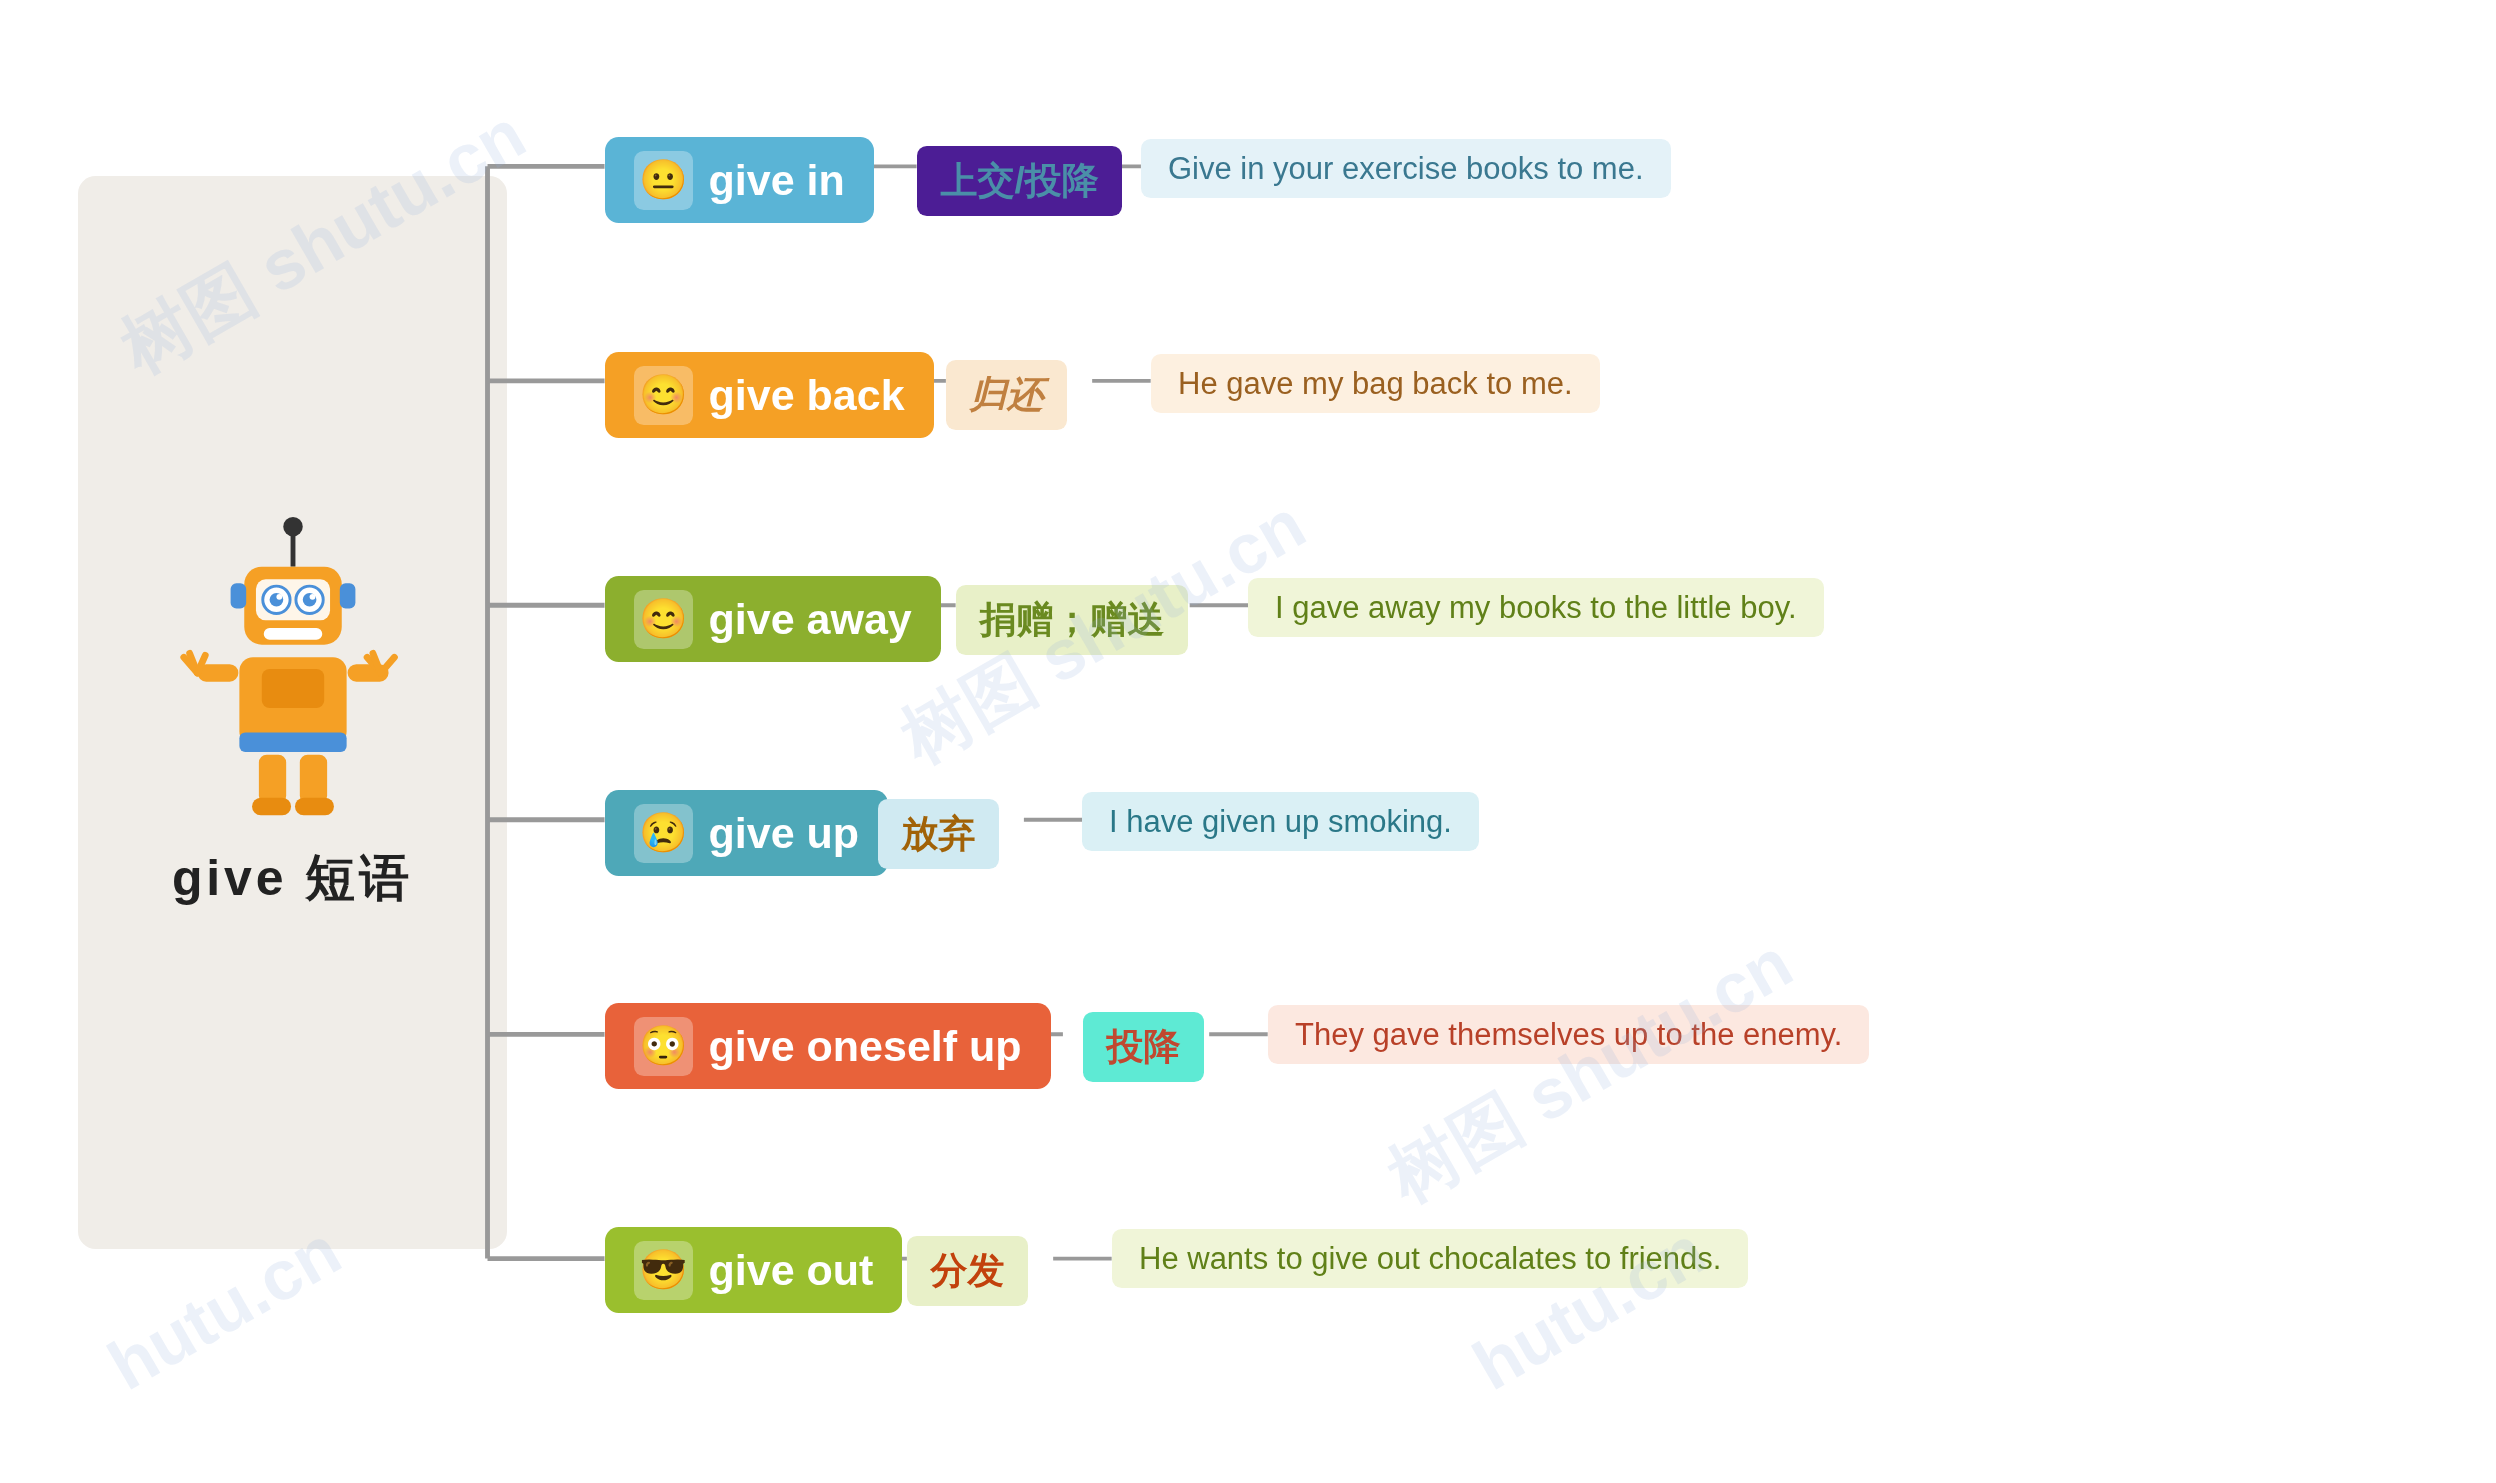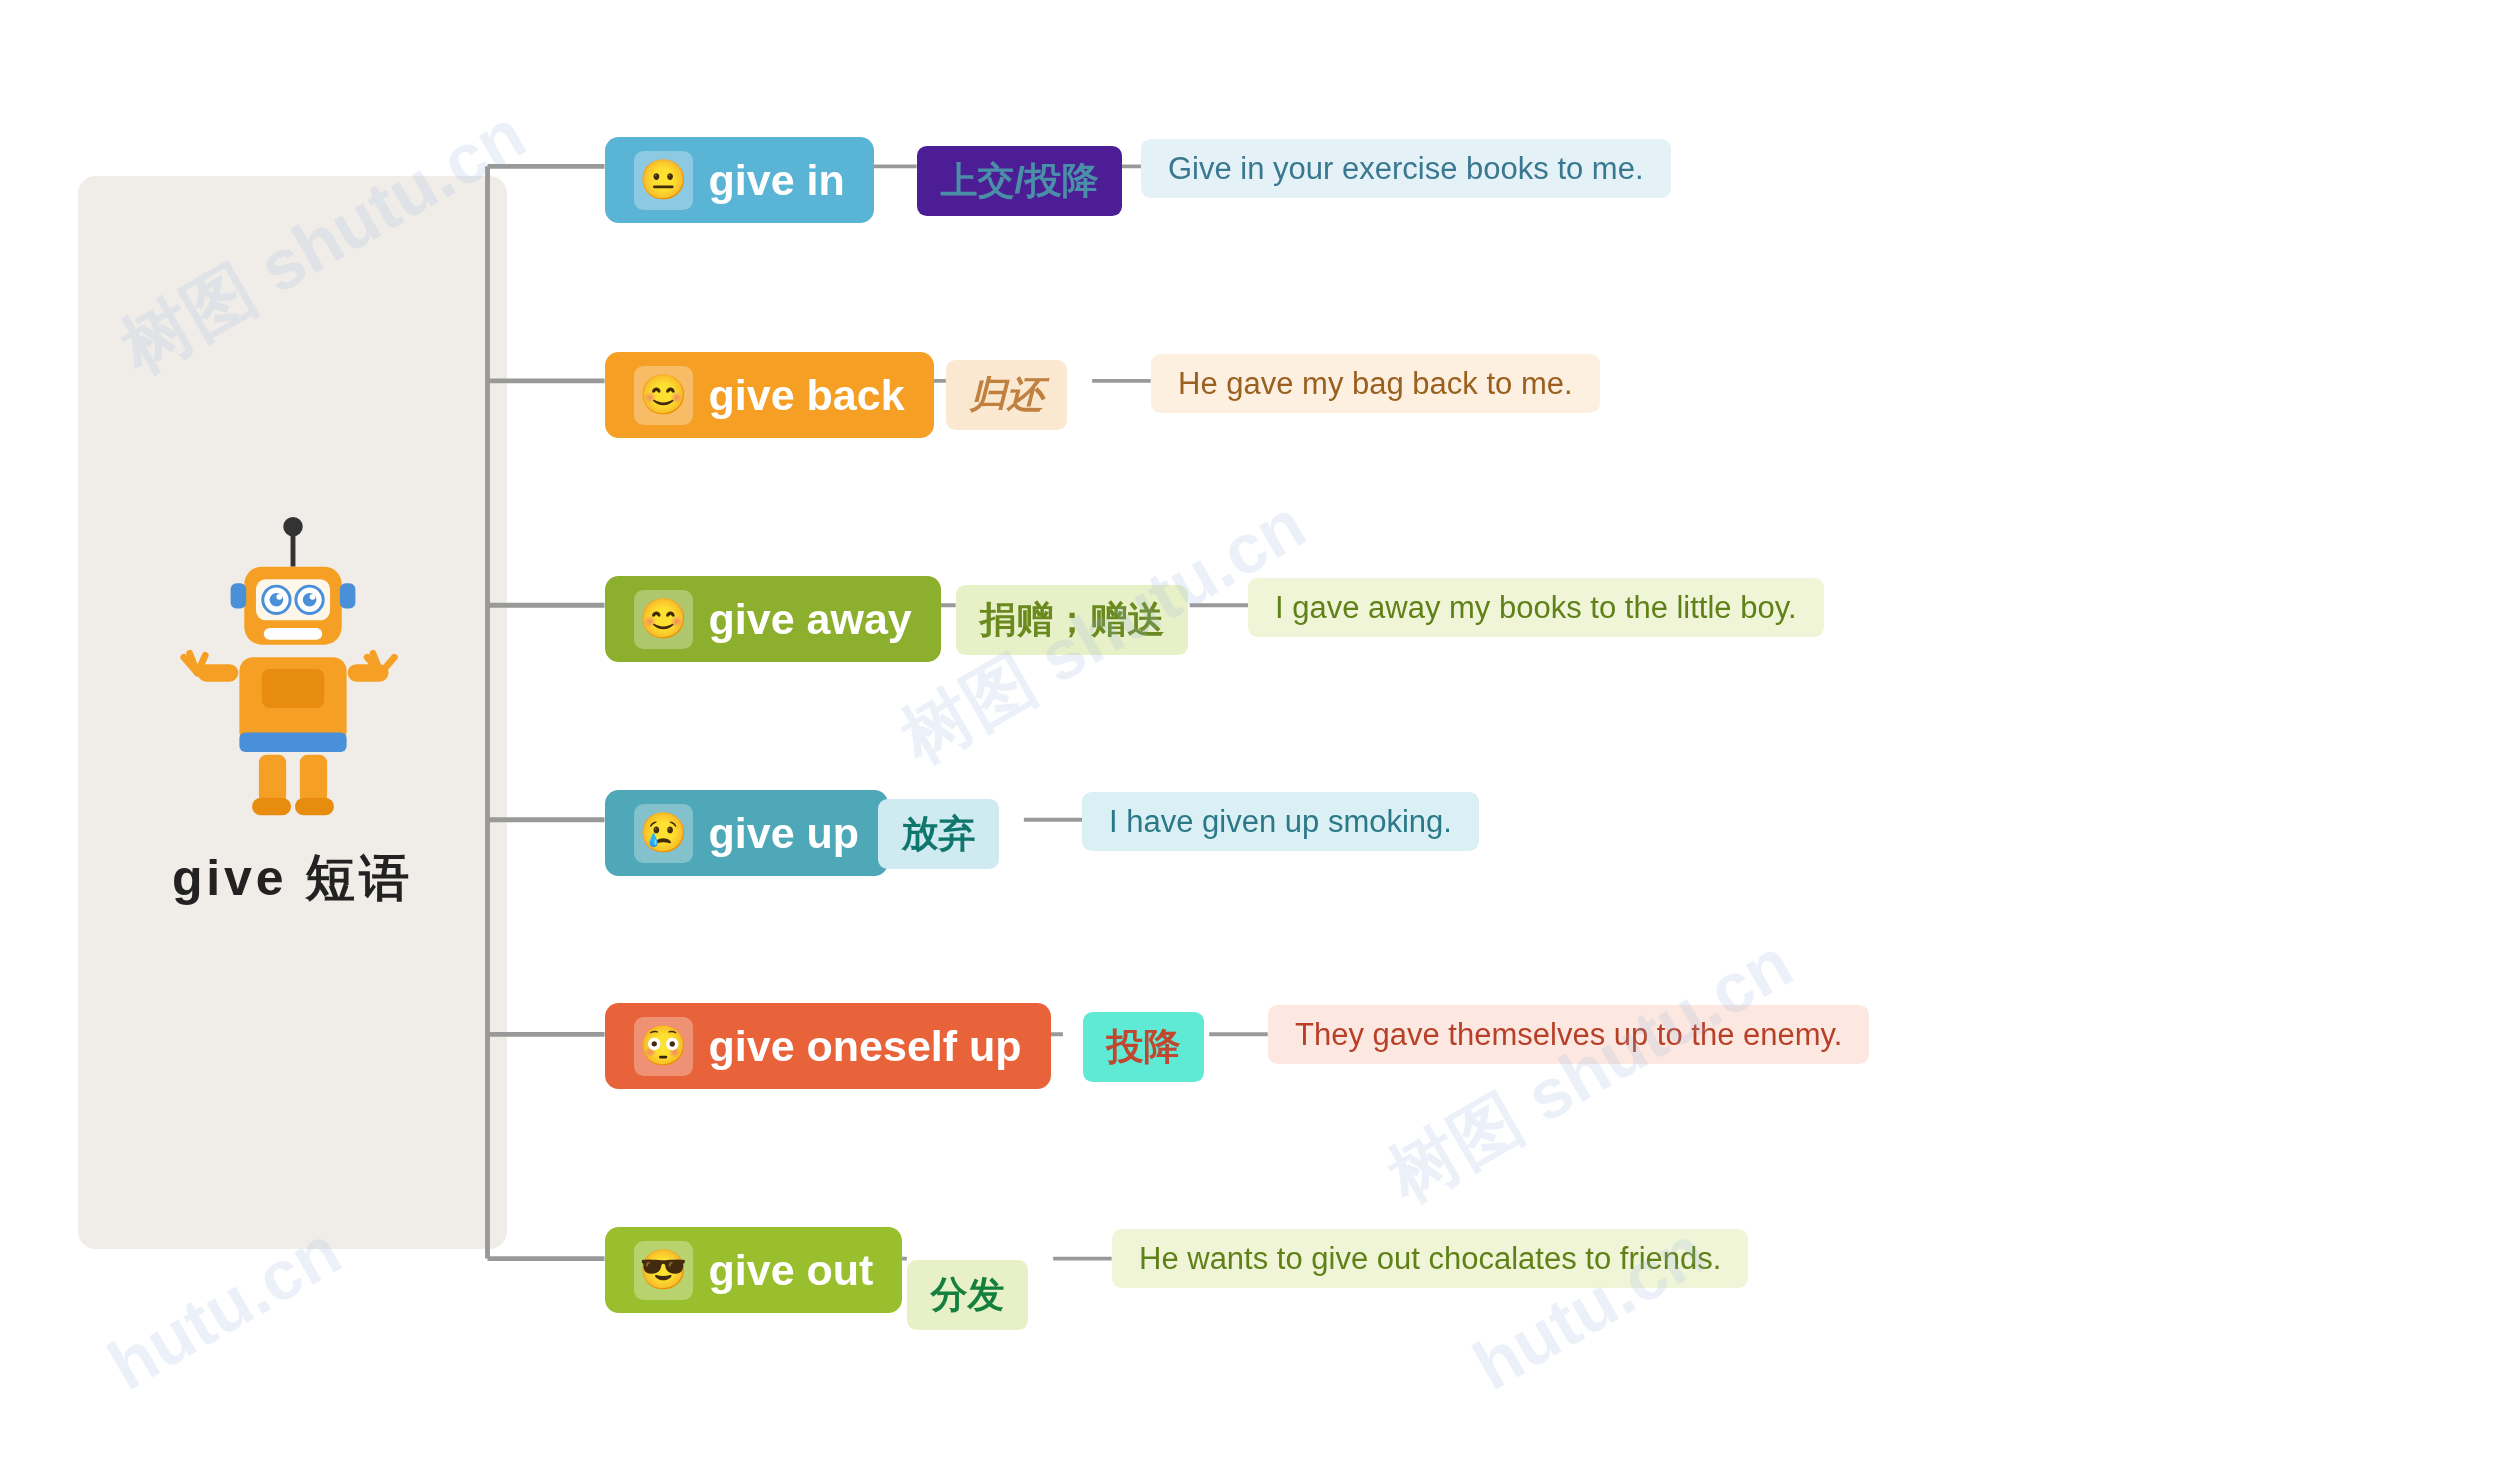--- a/index.html
+++ b/index.html
@@ -127,23 +127,23 @@
     .blue { background: #5ab4d6; }
     .orange { background: #f5a025; }
     .green { background: #8caf2e; }
     .teal { background: #4ea8b8; }
     .red-orange { background: #e8623a; }
     .yellow-green { background: #9abf2e; }
 
     .meaning-blue { background: #4c1d95; color: #4a8fa8; }
     .meaning-orange { background: #fae8d0; color: #c08040; }
     .meaning-green { background: #e8f0c8; color: #6a8a20; }
-    .meaning-teal { background: #d0eaf2; color: #0f766e; }
+    .meaning-teal { background: #d0eaf2; color: #a16207; }
     .meaning-red { background: #5eead4; color: #c04830; margin-left: 20px; }
-    .meaning-ygreen { background: #e8f0c8; color: #15803d; margin-top: 24px; }
+    .meaning-ygreen { background: #e8f0c8; color: #c2410c; }
 
     .example-blue { background: #e4f2f8; color: #3a7890; }
     .example-orange { background: #fdf0e0; color: #9a6020; }
     .example-green { background: #f0f5d8; color: #608018; }
     .example-teal { background: #daf0f5; color: #2a7888; }
     .example-red { background: #fce8e0; color: #b84028; }
     .example-ygreen { background: #f0f5d8; color: #608018; }
   </style>
 </head>
 <body>

